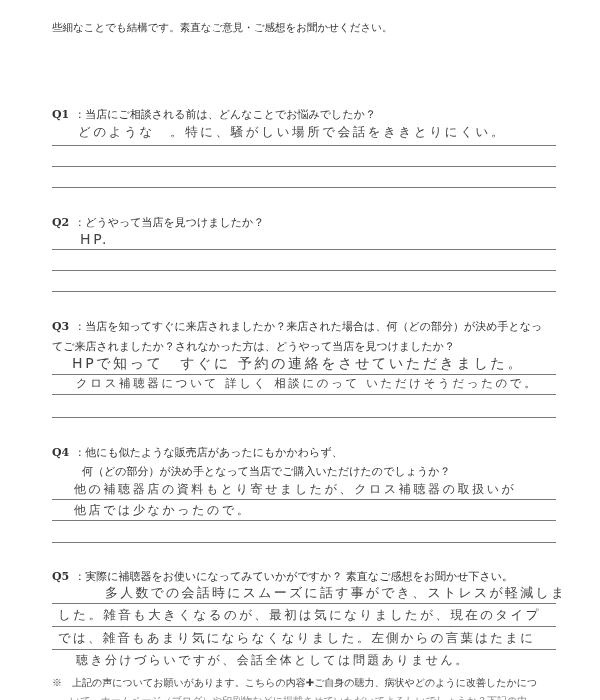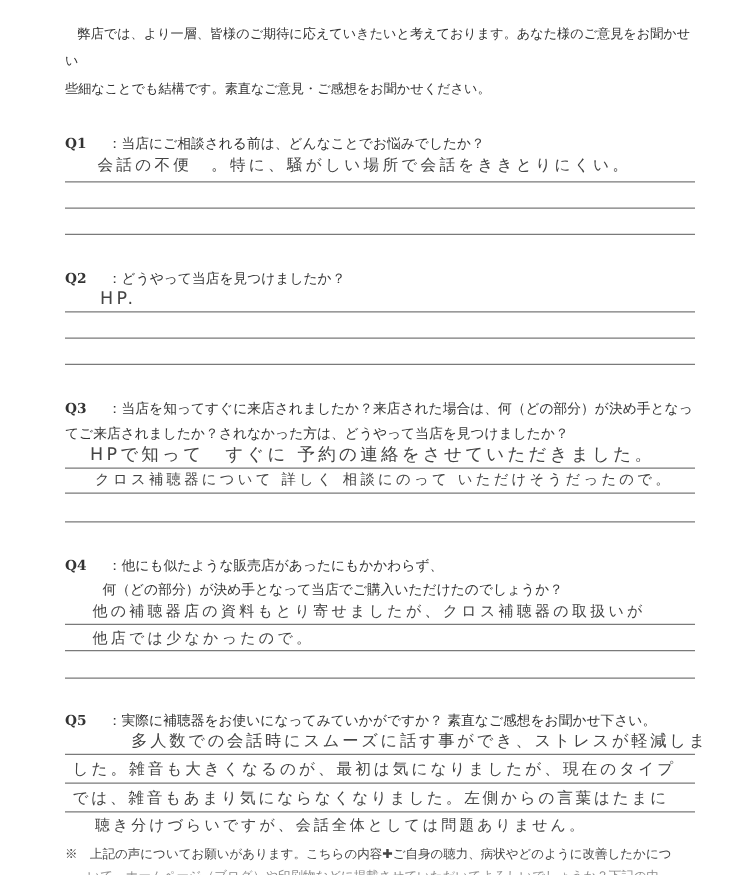--- a/index.html
+++ b/index.html
@@ -30,21 +30,21 @@
     .intro .indent { text-indent: 10px; }
     .question {
       position: absolute;
       left: 52px;
       font-size: 11px;
       color: #333;
       white-space: nowrap;
     }
     .question .qnum {
       font-weight: bold;
-      margin-right: 17px;
+      margin-right: 5px;
     }
     .rule {
       position: absolute;
       left: 52px;
       width: 504px;
       height: 0;
       border-top: 1.3px solid #7a7a7a;
     }
     .answer {
       position: absolute;
@@ -70,28 +70,27 @@
       font-size: 10px;
       color: #555;
       white-space: nowrap;
       opacity: 0.7;
     }
   </style>
 </head>
 <body>
 
 <div class="intro">
-  <p class="indent">弊店では、より一層、皆様のご期待に応えていきたいと考えております。あなた様のご意見をお聞かせい</p>
   <p>些細なことでも結構です。素直なご意見・ご感想をお聞かせください。</p>
 </div>
 
 <div class="question" style="top:107px;">
   <span class="qnum">Q1</span><span>：当店にご相談される前は、どんなことでお悩みでしたか？</span>
 </div>
-<div class="answer" style="left:78px; top:124px;">会話の不便　。特に、騒がしい場所で会話をききとりにくい。</div>
+<div class="answer" style="left:78px; top:124px;">どのような　。特に、騒がしい場所で会話をききとりにくい。</div>
 <div class="rule" style="top:145px;"></div>
 <div class="rule" style="top:166px;"></div>
 <div class="rule" style="top:187px;"></div>
 
 <div class="question" style="top:215px;">
   <span class="qnum">Q2</span><span>：どうやって当店を見つけましたか？</span>
 </div>
 <div class="answer" style="left:80px; top:231px; font-size:14px;">HP.</div>
 <div class="rule" style="top:249px;"></div>
 <div class="rule" style="top:270px;"></div>

